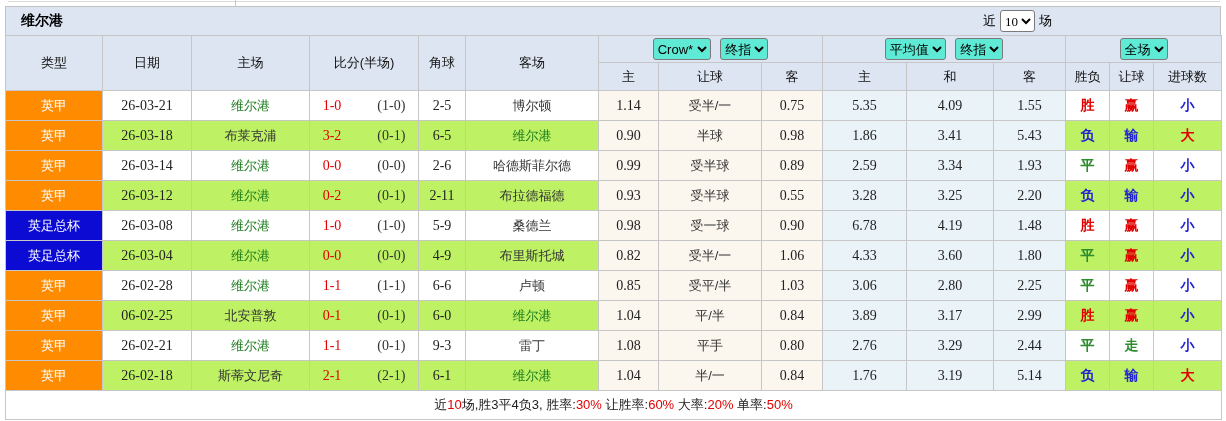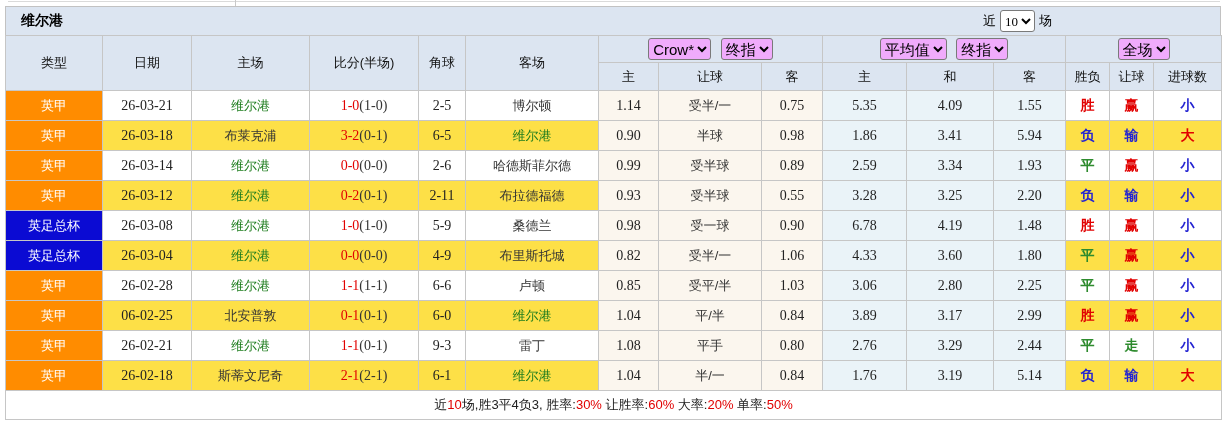--- a/index.html
+++ b/index.html
@@ -16,31 +16,31 @@
   .controls select{font-size:13px;height:22px;margin:0 4px;border:1px solid #7a7a7a;border-radius:3px;background:#fff;
     font-family:"Liberation Serif","DejaVu Serif",serif;}
   .cbx{display:inline-flex;align-items:center;margin-left:8px;}
   .cbx input{width:14px;height:14px;margin:0 2px 0 0;accent-color:#1a73e8;}
 
   
   table{border-collapse:collapse;table-layout:fixed;width:1216px;background:#fff;}
   th,td{box-sizing:border-box;border:1px solid #c6c6c6;text-align:center;overflow:hidden;white-space:nowrap;padding:0;}
   thead th{background:#dce5f1;font-weight:normal;font-size:13px;color:#111;height:27px;}
   thead tr.subhead th{height:28px;}
-  thead select{font-size:15px;height:22px;border:1px solid #7a7a7a;border-radius:3px;background:#f0abfc;margin:0 3px;}
+  thead select{font-size:13px;height:22px;border:1px solid #7a7a7a;border-radius:3px;background:#5eead4;margin:0 3px;}
   tbody td{height:30px;font-size:13px;color:#333;}
   .num{font-family:"Liberation Serif","DejaVu Serif",serif;font-size:14px;color:#222;}
   .c-league{color:#fff;}
   .c-team{color:#333;}
   .c-team.self{color:#1e7d1e;}
   .c-odds{background:#fbf6ee;}
   .c-avg{background:#eaf3f8;}
-  tr.zebra td.zeb{background:#fde047;}
+  tr.zebra td.zeb{background:#bef264;}
   .c-outcome{font-weight:bold;font-size:14px;}
-  .score-half{color:#333;}
+  .score-half{color:#333;padding-left:36px;}
   tfoot td{height:29px;font-size:13px;color:#222;background:#fff;}
   .red{color:#e10000;}
 </style>
 </head>
 <body>
 
 <div class="stage">
   <div class="hairline"></div>
   <div class="tick"></div>
 
@@ -130,21 +130,21 @@
             <td class="num zeb">26-03-18</td>
             <td class="c-team zeb">布莱克浦</td>
             <td class="num zeb"><span style="color: rgb(225, 0, 0);">3-2</span><span class="score-half">(0-1)</span></td>
             <td class="num zeb">6-5</td>
             <td class="c-team zeb self">维尔港</td>
             <td class="c-odds num">0.90</td>
             <td class="c-odds">半球</td>
             <td class="c-odds num">0.98</td>
             <td class="c-avg num">1.86</td>
             <td class="c-avg num">3.41</td>
-            <td class="c-avg num">5.94</td>
+            <td class="c-avg num">5.43</td>
             <td class="c-outcome zeb" style="color: rgb(36, 36, 210);">负</td>
             <td class="c-outcome zeb" style="color: rgb(36, 36, 210);">输</td>
             <td class="c-outcome zeb" style="color: rgb(225, 0, 0);">大</td>
           </tr>
           <tr>
             <td class="c-league" style="background: rgb(255, 140, 0);">英甲</td>
             <td class="num zeb">26-03-14</td>
             <td class="c-team zeb self">维尔港</td>
             <td class="num zeb"><span style="color: rgb(225, 0, 0);">0-0</span><span class="score-half">(0-0)</span></td>
             <td class="num zeb">2-6</td>

